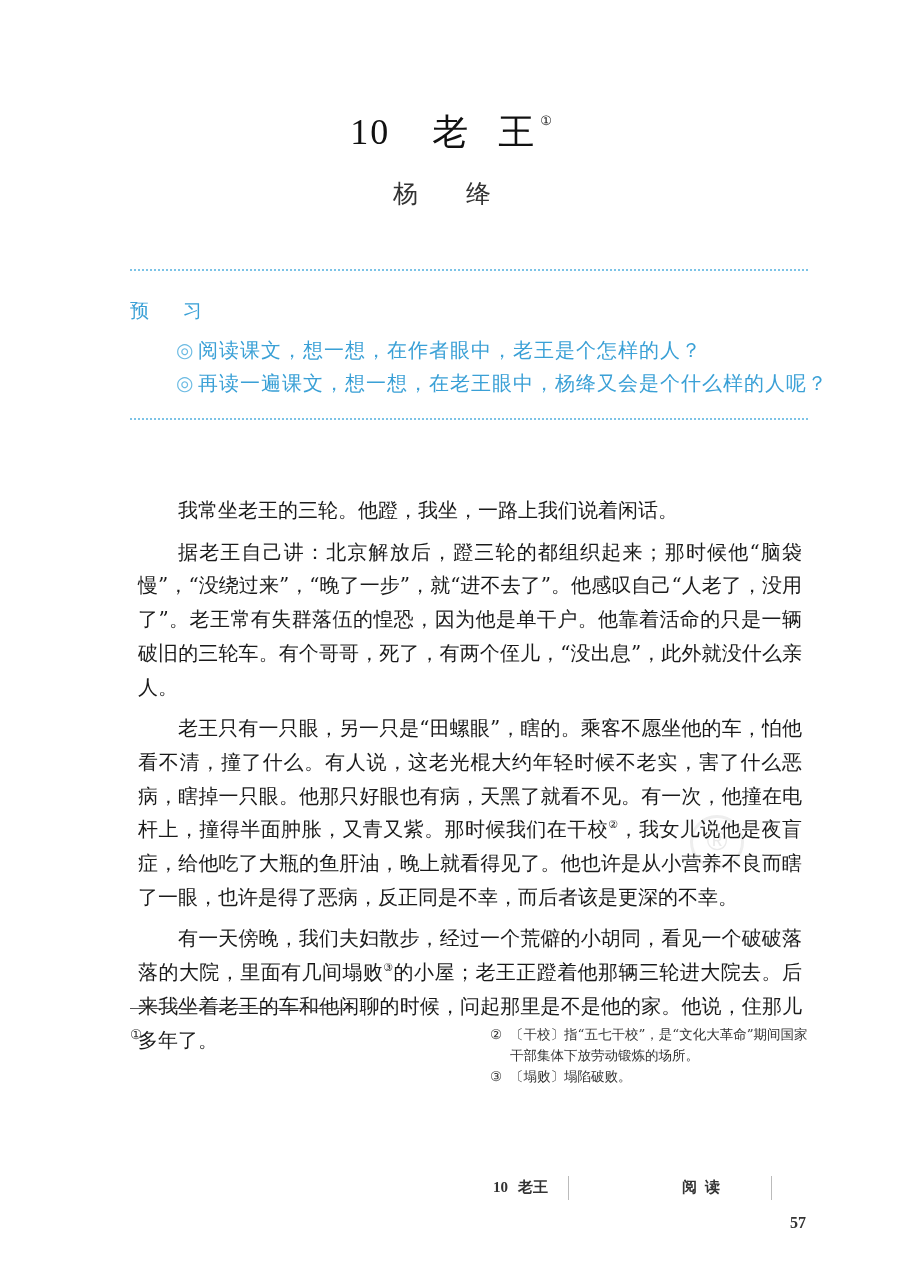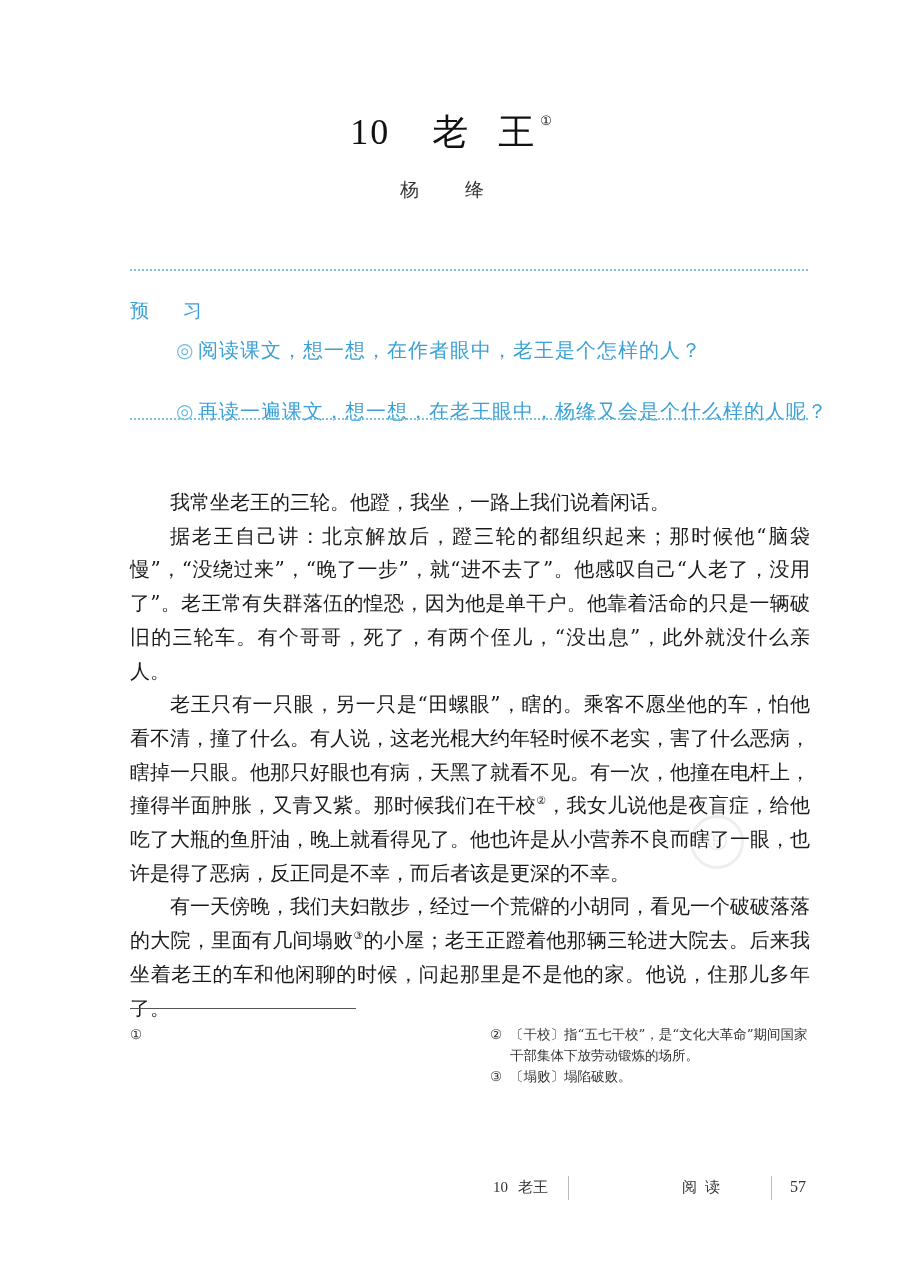--- a/index.html
+++ b/index.html
@@ -10,72 +10,72 @@
   .title {
     position:absolute; top:108px; left:0; width:904px; text-align:center;
     font-size:36px; font-family:"Liberation Serif","DejaVu Serif",serif; color:#111;
     letter-spacing:2px;
   }
   .title .num { margin-right:28px; }
   .title .ch { display:inline-block; margin:0 14px; }
   .title sup { font-size:13px; position:relative; top:-6px; margin-left:-10px; }
   .author {
     position:absolute; top:177px; left:0; width:904px; text-align:center;
-    font-size:19px; color:#333; letter-spacing:20px;
+    font-size:25px; color:#333; letter-spacing:20px;
   }
   .dotline {
     position:absolute; left:130px; width:678px; height:0;
     border-top:2px dotted #7cc3e6;
   }
   .preview-title {
     position:absolute; top:298px; left:130px; font-size:19px; color:#3aa0d6;
     letter-spacing:14px;
   }
   .preview-item {
     position:absolute; left:176px; font-size:20px; color:#3aa0d6; letter-spacing:1px;
   }
   .preview-item .bullet { display:inline-block; width:22px; color:#6cbbe3; }
   .body-text {
     position:absolute; top:486px; left:130px; width:680px;
     font-size:20px; line-height:33.7px; text-align:justify; color:#1a1a1a;
   }
-  .body-text p { margin:0; text-indent:40px; }
+  .body-text p { margin:8px; text-indent:40px; }
   .body-text sup { font-size:11px; line-height:0; }
   .fn-rule { position:absolute; top:1008px; left:130px; width:226px; border-top:1px solid #555; }
   .fn-col { position:absolute; top:1024px; font-size:13.5px; line-height:21px; color:#333; }
   .fn-col.left { left:130px; width:330px; }
   .fn-col.right { left:490px; width:320px; }
   .fn { position:relative; padding-left:20px; margin:0; }
   .fn .mark { position:absolute; left:0; top:0; }
-  .footer { position:absolute; top:1178px; font-size:15px; color:#333; }
+  .footer { position:absolute; top:1178px; font-size:15px; color:#333;font-weight:bold; }
   .footer.lesson { left:493px; }
   .footer.lesson .n { margin-right:10px; font-family:"Liberation Serif",serif; }
   .footer.section { left:682px; letter-spacing:8px; }
-  .footer.page { left:790px; font-family:"Liberation Serif",serif; font-size:16px; }
+  .footer.page { left:790px; font-family:"Liberation Serif",serif; font-size:16px;margin-top:36px; }
   .vsep { position:absolute; width:1px; background:#bbb; top:1176px; height:24px; }
   .watermark {
     position:absolute; left:690px; top:815px; width:48px; height:48px; border-radius:50%;
     border:3px solid #eee; color:#eaeaea; font-size:28px; text-align:center; line-height:46px;
     font-family:"Liberation Sans",sans-serif;
   }
 </style>
 </head>
 <body>
 
 <div class="title">
   <span class="num">10</span><span class="ch">老</span><span class="ch">王</span><sup>①</sup>
 </div>
 <div class="author">杨 绛</div>
 
 <div class="dotline" style="top:269px;"></div>
 <div class="preview-title">预 习</div>
 <div class="preview-item" style="top:337px;">
   <span class="bullet">◎</span><span>阅读课文，想一想，在作者眼中，老王是个怎样的人？</span>
 </div>
-<div class="preview-item" style="top:370px;margin-top:28px;">
+<div class="preview-item" style="top:370px;">
   <span class="bullet">◎</span><span>再读一遍课文，想一想，在老王眼中，杨绛又会是个什么样的人呢？</span>
 </div>
 <div class="dotline" style="top:418px;"></div>
 
 <div class="watermark">®</div>
 
 <div class="body-text">
   <p>我常坐老王的三轮。他蹬，我坐，一路上我们说着闲话。</p>
   <p>据老王自己讲：北京解放后，蹬三轮的都组织起来；那时候他“脑袋慢”，“没绕过来”，“晚了一步”，就“进不去了”。他感叹自己“人老了，没用了”。老王常有失群落伍的惶恐，因为他是单干户。他靠着活命的只是一辆破旧的三轮车。有个哥哥，死了，有两个侄儿，“没出息”，此外就没什么亲人。</p>
   <p><span>老王只有一只眼，另一只是“田螺眼”，瞎的。乘客不愿坐他的车，怕他看不清，撞了什么。有人说，这老光棍大约年轻时候不老实，害了什么恶病，瞎掉一只眼。他那只好眼也有病，天黑了就看不见。有一次，他撞在电杆上，撞得半面肿胀，又青又紫。那时候我们在干校</span><sup>②</sup><span>，我女儿说他是夜盲症，给他吃了大瓶的鱼肝油，晚上就看得见了。他也许是从小营养不良而瞎了一眼，也许是得了恶病，反正同是不幸，而后者该是更深的不幸。</span></p>

